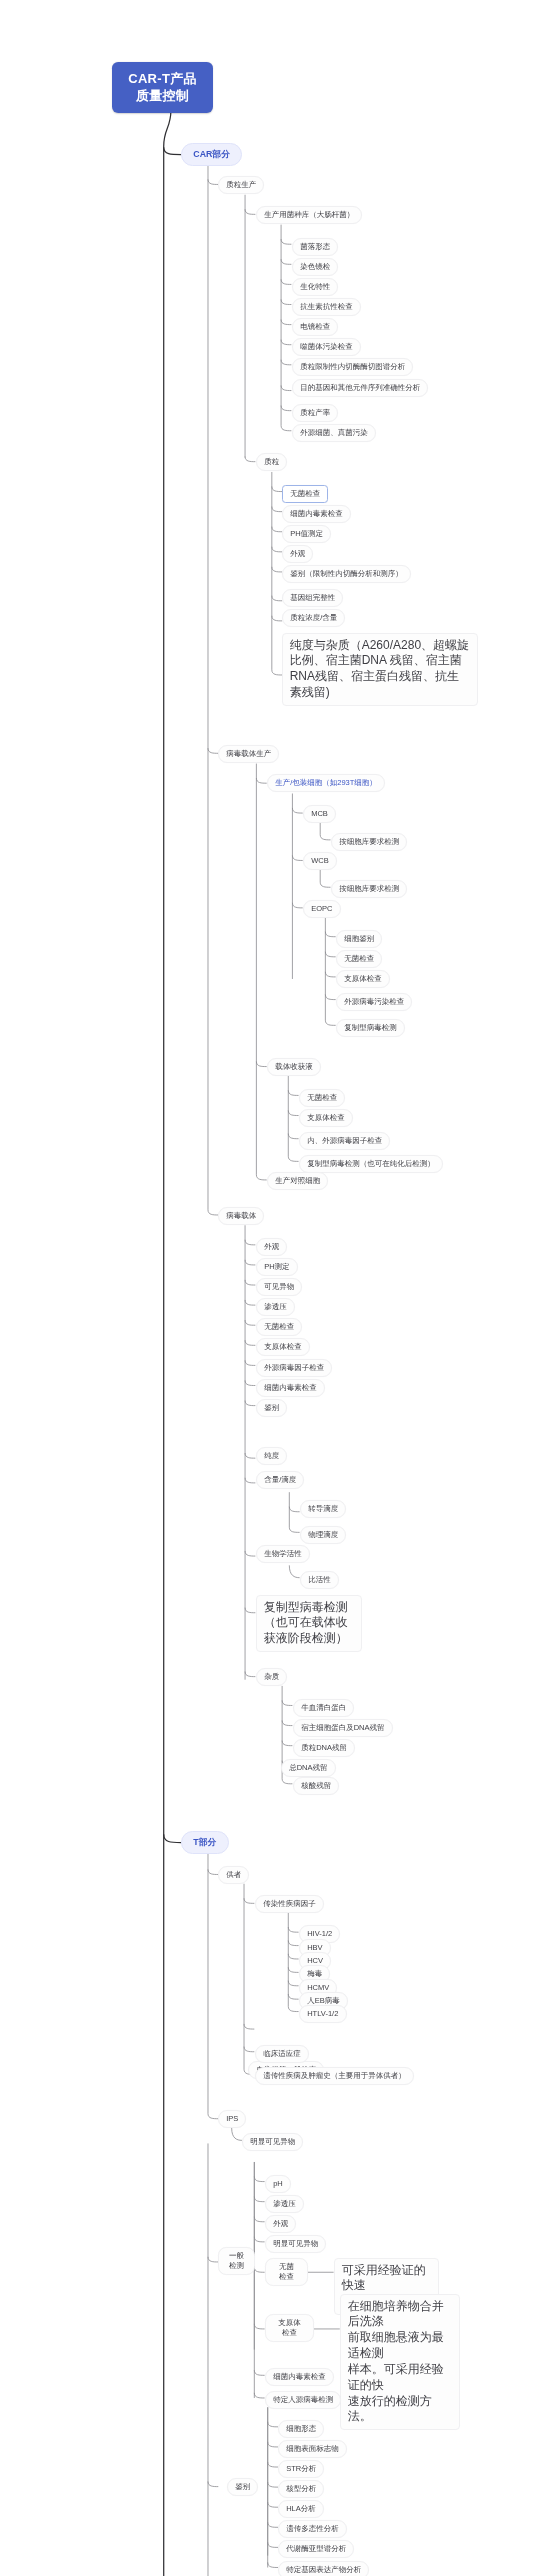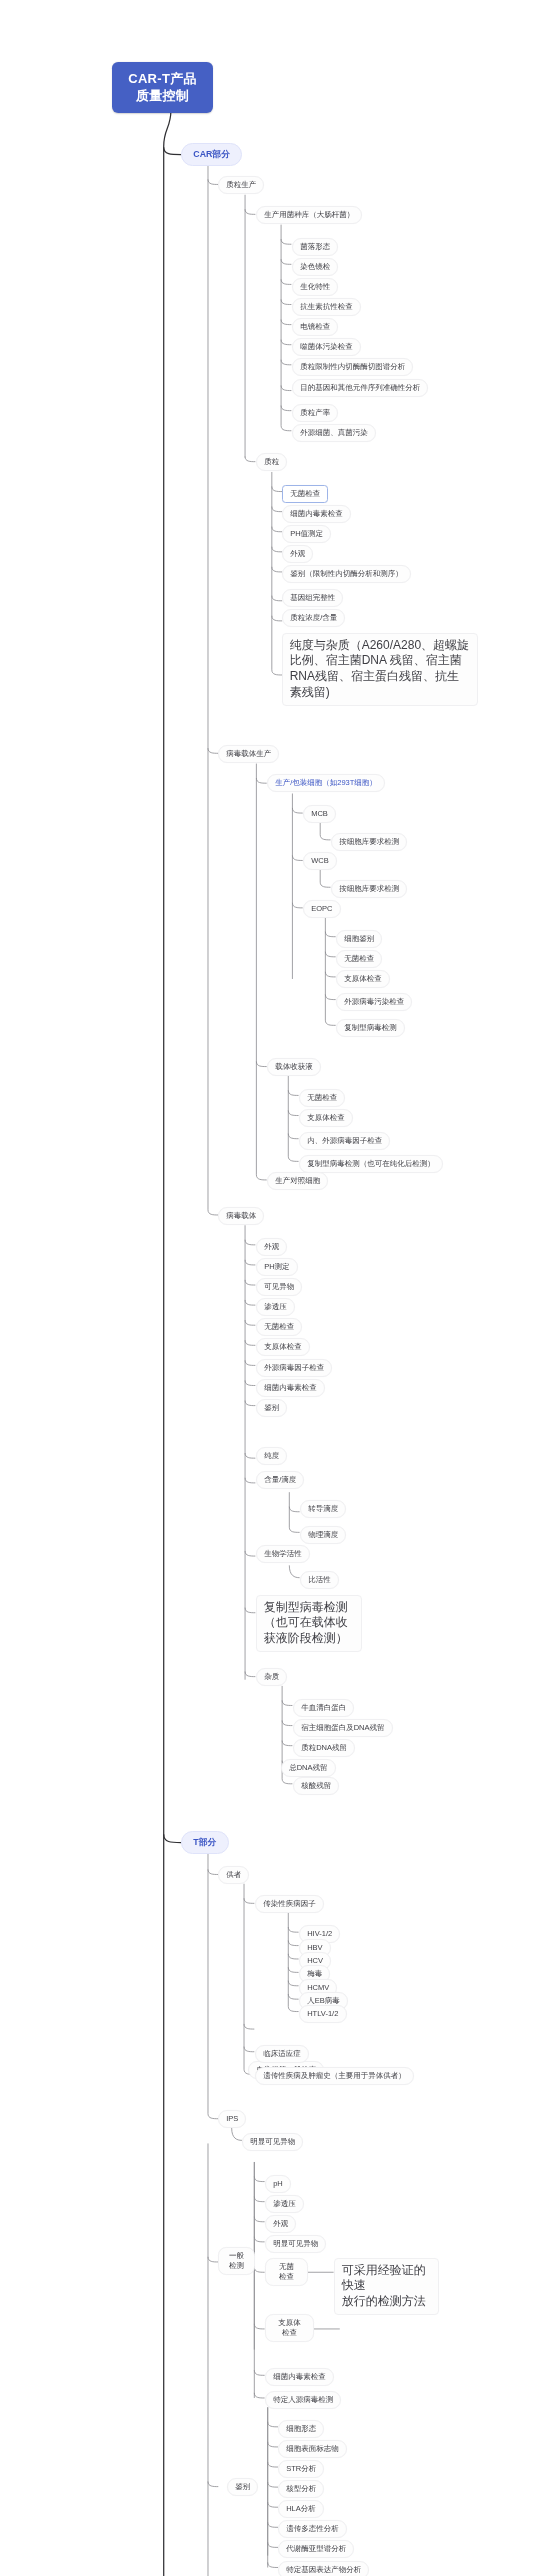--- a/index.html
+++ b/index.html
@@ -400,20 +400,24 @@
 <div class="node n-pill" style="left:265px; top:2215px;">外观</div>
 <div class="node n-pill" style="left:265px; top:2235px;">明显可见异物</div>
 
 <div class="node n-pill two" style="left:265px; top:2258px; width:43px;">无菌
 检查</div>
 <div class="node n-box" style="left:334px; top:2258px; width:105px;">可采用经验证的快速
 放行的检测方法</div>
 
 <div class="node n-pill two" style="left:265px; top:2314px; width:49px;">支原体
 检查</div>
+<div class="node n-box" style="left:340px; top:2294px; width:120px;">在细胞培养物合并后洗涤
+前取细胞悬液为最适检测
+样本。可采用经验证的快
+速放行的检测方法。</div>
 
 <div class="node n-pill" style="left:265px; top:2368px;">细菌内毒素检查</div>
 <div class="node n-pill" style="left:265px; top:2391px;">特定人源病毒检测</div>
 
 <div class="node n-pill" style="left:227px; top:2478px;">鉴别</div>
 
 <div class="node n-pill" style="left:278px; top:2420px;">细胞形态</div>
 <div class="node n-pill" style="left:278px; top:2440px;">细胞表面标志物</div>
 <div class="node n-pill" style="left:278px; top:2460px;">STR分析</div>
 <div class="node n-pill" style="left:278px; top:2480px;">核型分析</div>

